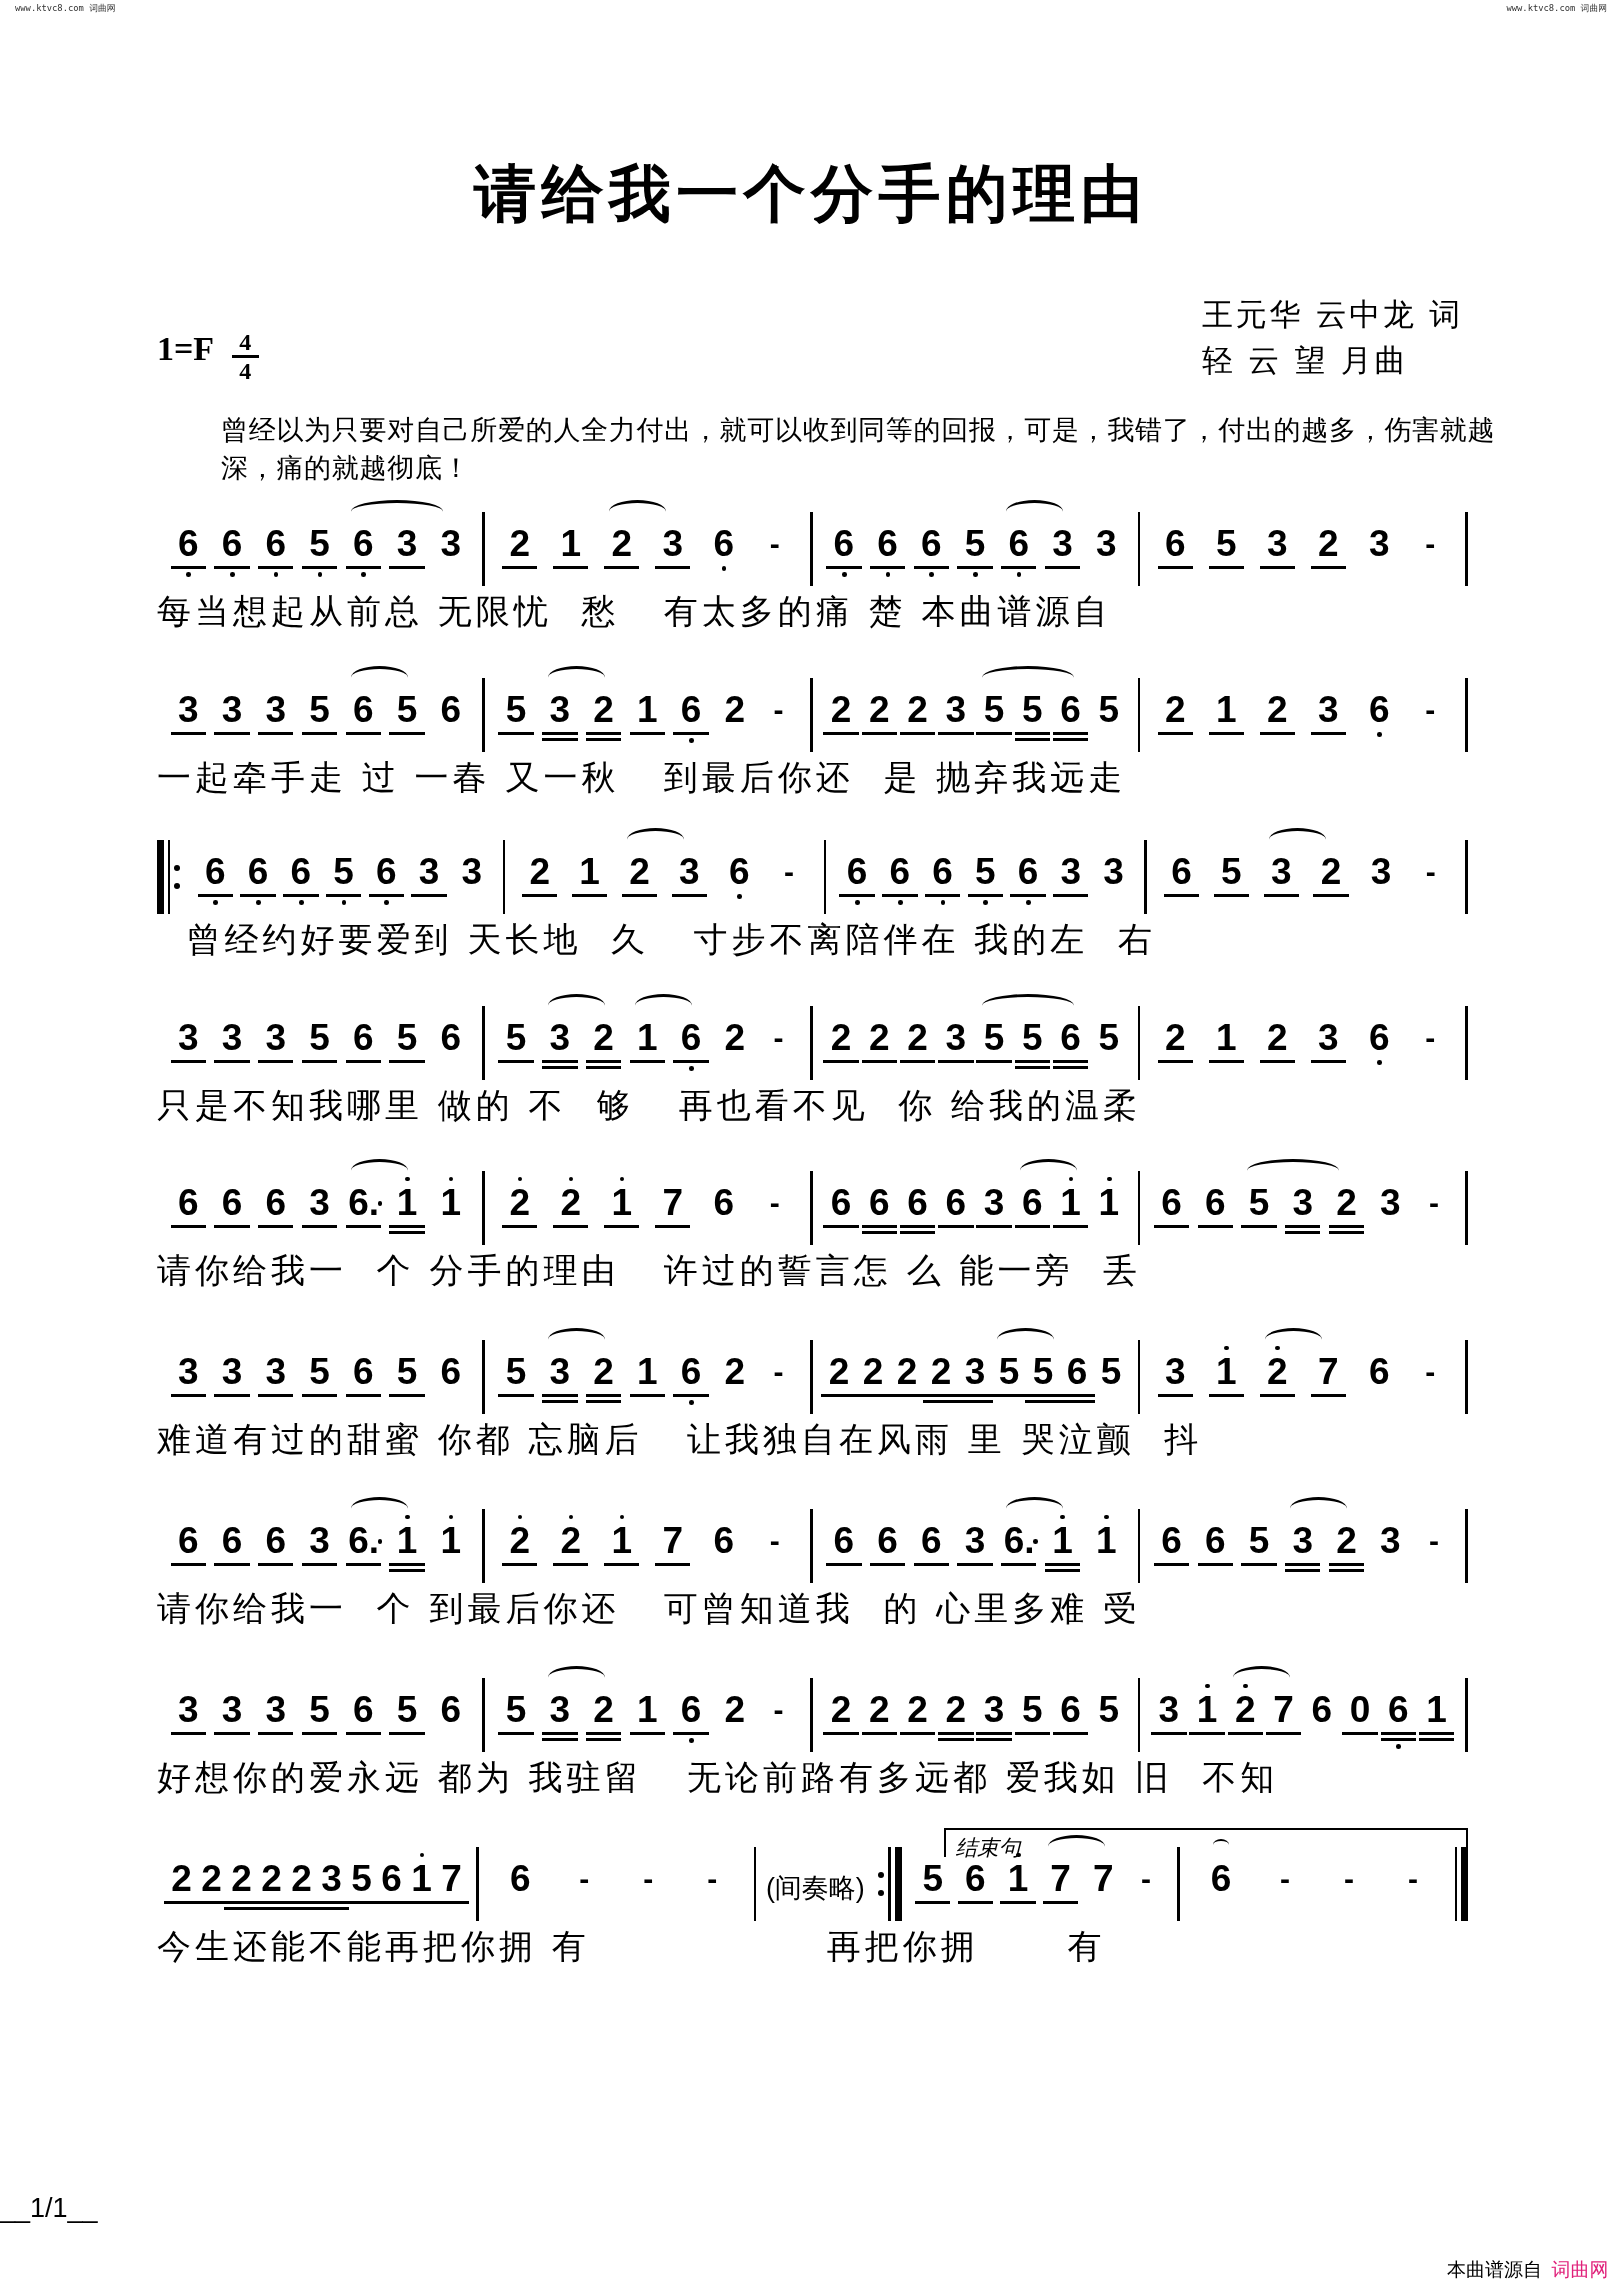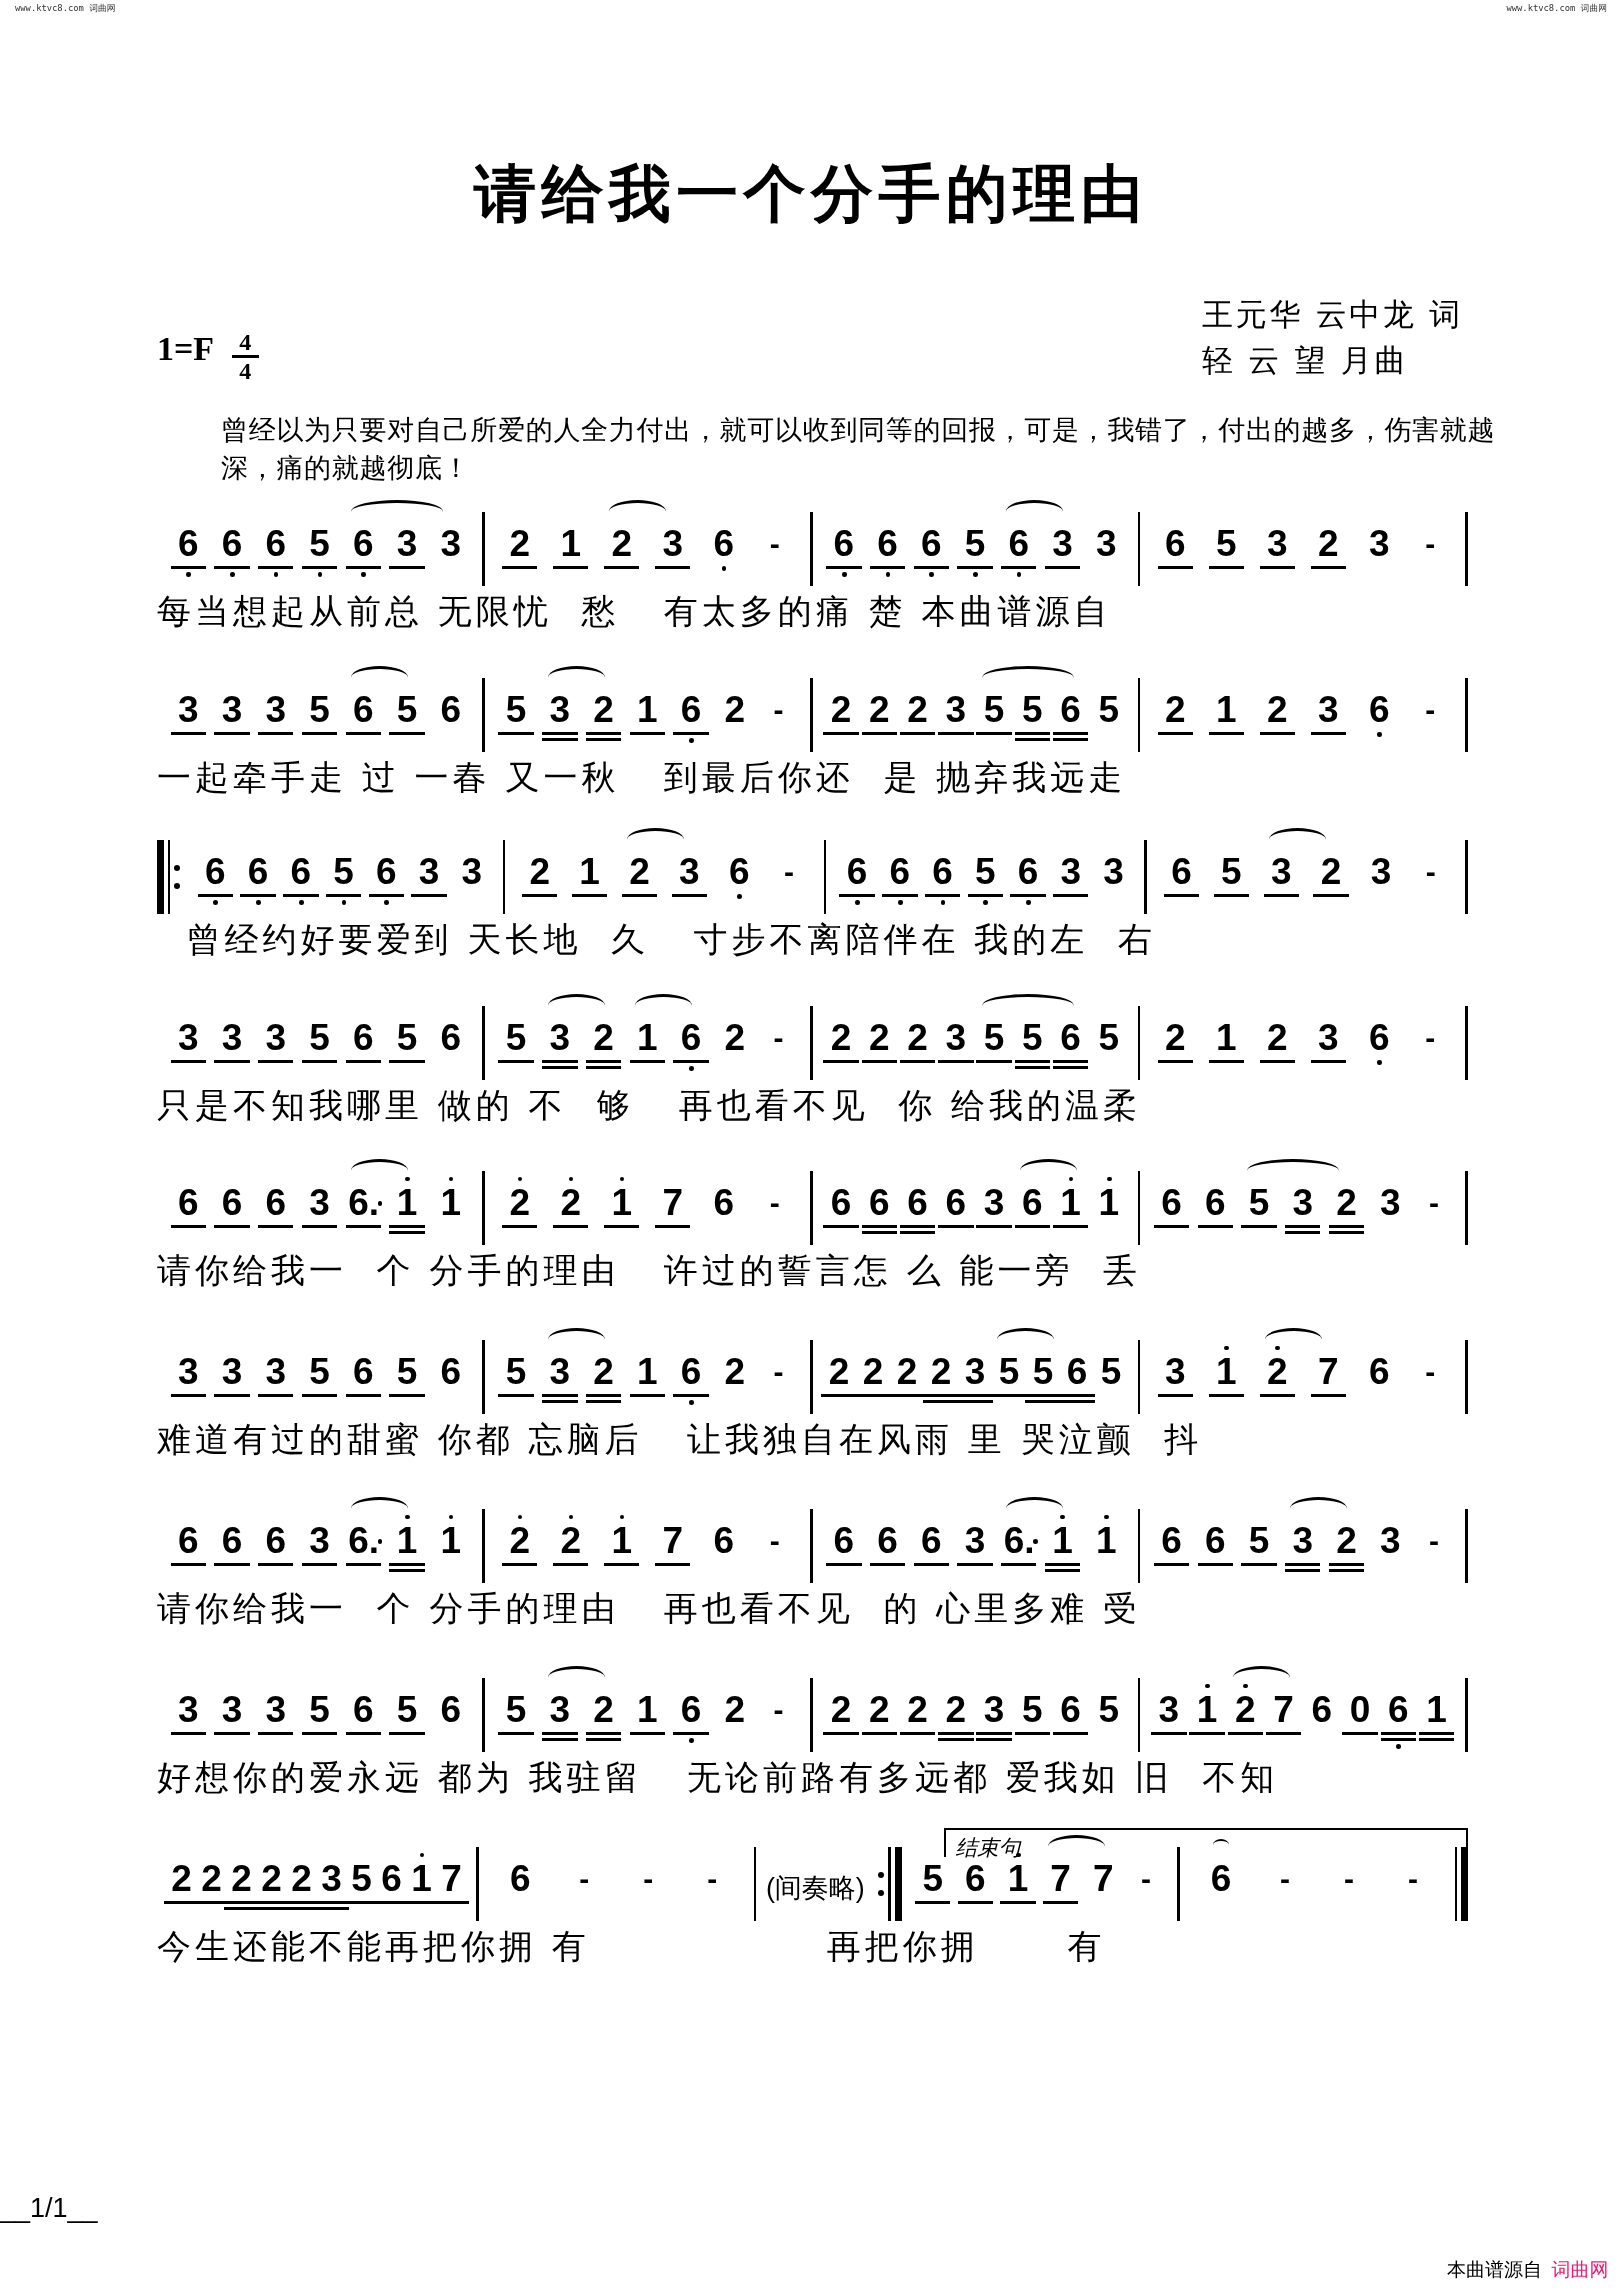--- a/index.html
+++ b/index.html
@@ -997,21 +997,21 @@
           </div>
           <div class="note">
             <span class="d">3</span>
           </div>
           <div class="note dash">
             <span class="d">-</span>
           </div>
         </div>
         <div class="barline"></div>
       </div>
-      <div class="lyrics">请你给我一  个 分手的理由   再也看不见  的 心里多难 受</div>
+      <div class="lyrics">请你给我一  个 到最后你还   可曾知道我  的 心里多难 受</div>
     </div>
     <div class="row" style="top: 1666px;">
       <div class="measures">
         <div class="measure">
           <div class="note">
             <span class="d">3</span>
             <span class="u1" style="display: block;"></span>
           </div>
           <div class="note">
             <span class="d">3</span>

